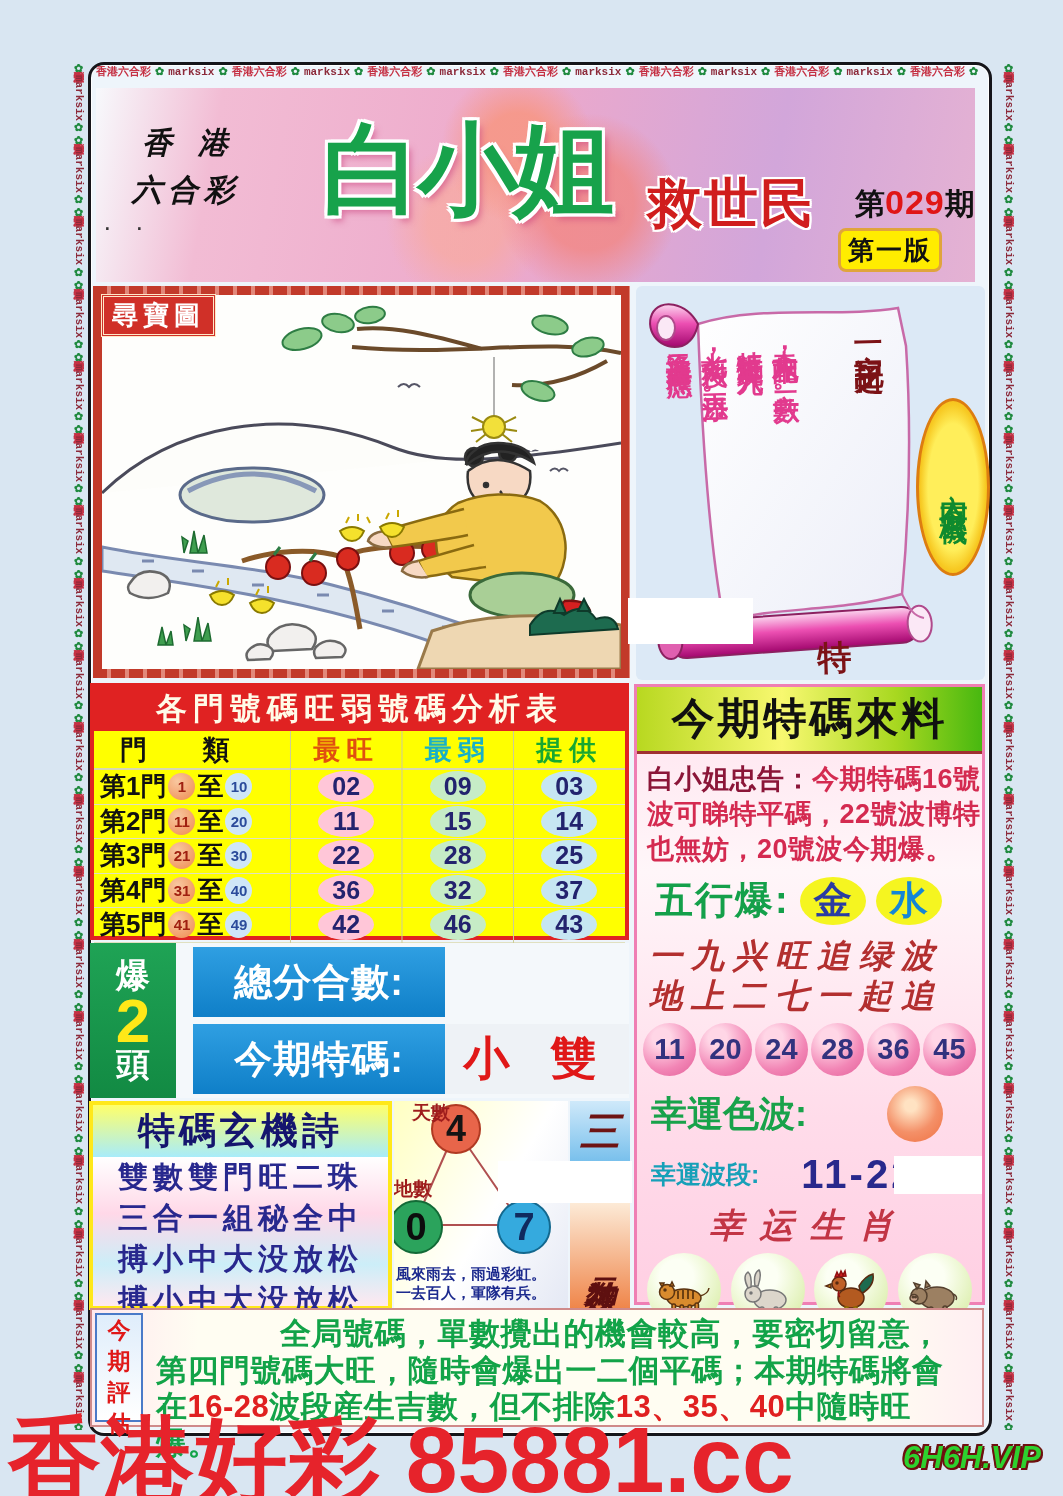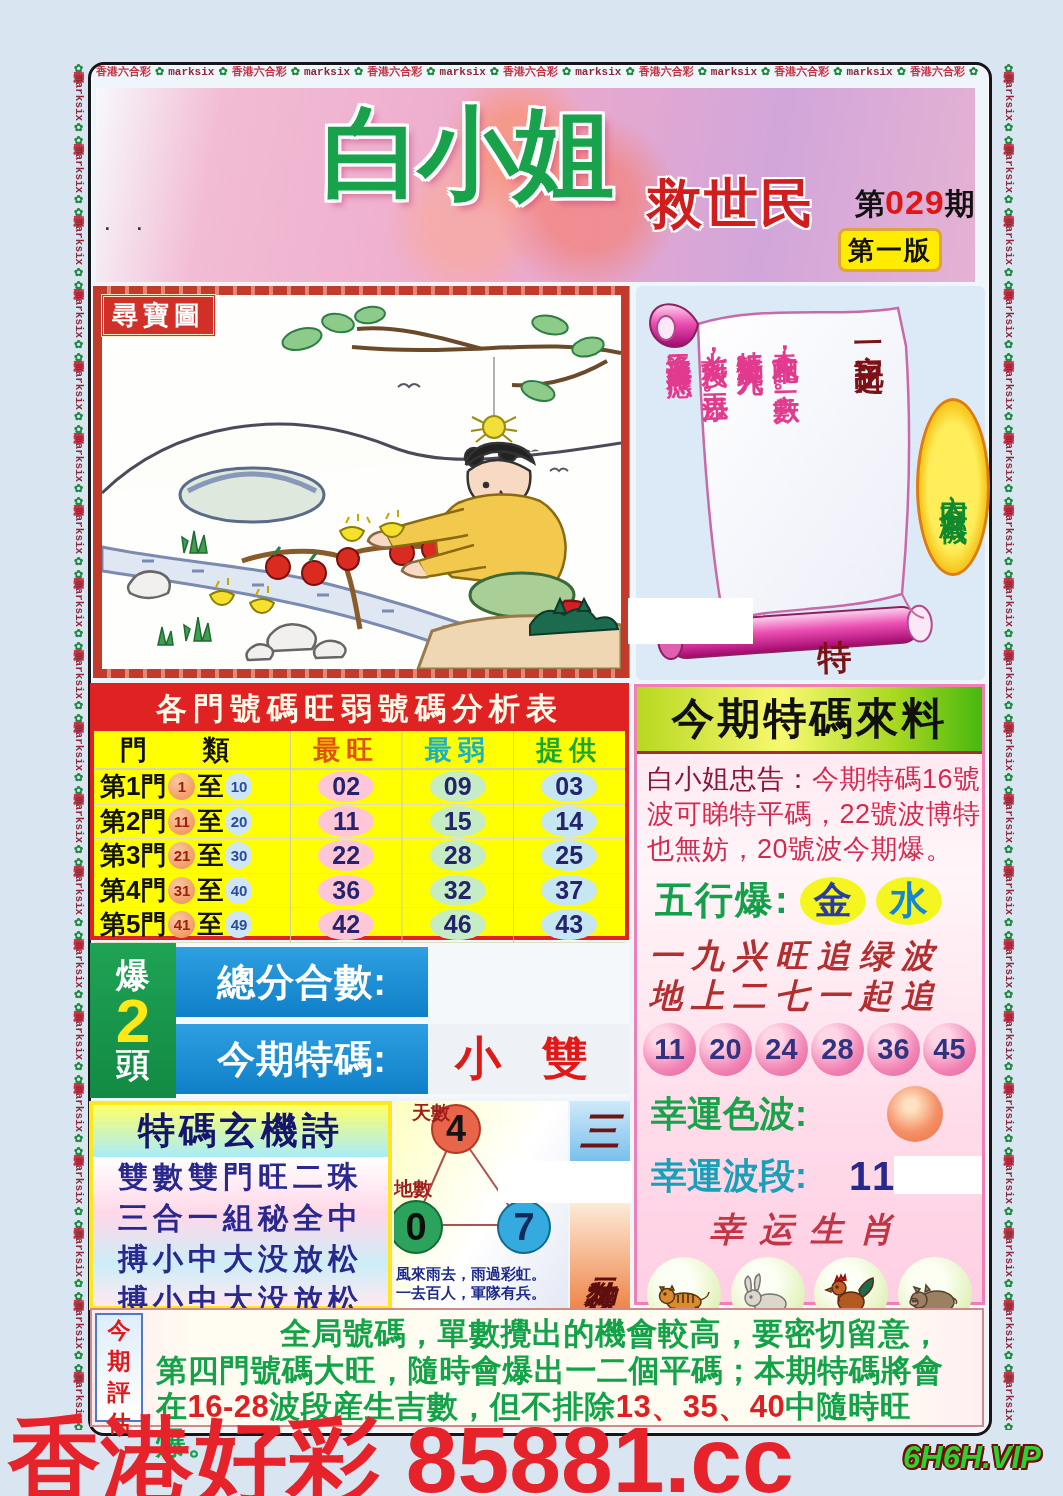--- a/index.html
+++ b/index.html
@@ -64,21 +64,21 @@
   #table-grid{position:absolute;left:0;top:44px;width:100%;height:213px;pointer-events:none;
     background:linear-gradient(90deg,transparent calc(37% - 1px),#cccc99 37%,transparent calc(37% + 1px)),
                linear-gradient(90deg,transparent calc(58% - 1px),#cccc99 58%,transparent calc(58% + 1px)),
                linear-gradient(90deg,transparent calc(79% - 1px),#cccc99 79%,transparent calc(79% + 1px));}
   
   #burst{left:90px;top:943px;width:539px;height:155px;display:flex;background:#fff;}
   #burst-left{width:86px;background:linear-gradient(180deg,#1fa355,#128a43);color:#fff;display:flex;
     flex-direction:column;align-items:center;justify-content:center;font-family:"Liberation Serif",serif;font-weight:900;}
   #burst-left .bc{font-size:34px;line-height:1;}
   #burst-left .b2{color:#ffe818;font-size:62px;line-height:.9;font-family:"Liberation Sans",sans-serif;}
-  #burst-rows{flex:1;display:flex;flex-direction:column;gap:7px;padding:4px 0 4px 0;background:#f4f8fb;}
+  #burst-rows{flex:1;display:flex;flex-direction:column;gap:7px;padding:4px 0 4px 17px;background:#f4f8fb;}
   .b-row{flex:1;display:flex;}
   .b-label{width:252px;background:linear-gradient(180deg,#2f9fe2,#0f7fc8);color:#fff;font-size:38px;
     font-weight:900;display:flex;align-items:center;justify-content:center;letter-spacing:1px;}
   .b-value{flex:1;background:#eef2f6;color:#e01818;font-size:46px;font-weight:900;display:flex;
     align-items:center;justify-content:center;letter-spacing:14px;}
   
   #poem{left:89px;top:1101px;width:303px;height:209px;border:4px solid #ffe81a;box-sizing:border-box;background:#fff;}
   #poem-title{height:52px;background:linear-gradient(180deg,#ffff6a,#a8ecfa);color:#15156e;font-size:37px;
     font-weight:900;display:flex;align-items:center;justify-content:center;letter-spacing:4px;}
   #poem-lines{height:149px;background:linear-gradient(180deg,#ffffff,#ffd8e8 38%,#cceef8 72%,#ffe8f0);
@@ -117,36 +117,36 @@
     background:radial-gradient(ellipse at center,#ffee5a 52%,#f7c922 68%,#ef9014 100%);
     border:3px solid #dd7d10;display:flex;align-items:center;justify-content:center;}
   #badge-text{writing-mode:vertical-rl;color:#0f8a2e;font-size:28px;font-weight:900;letter-spacing:7px;
     font-family:"Liberation Serif",serif;}
   
   #panel{left:634px;top:684px;width:351px;height:621px;box-sizing:border-box;border:3px solid #ef7fb4;
     background:linear-gradient(180deg,#ffe2ee,#fff6f9 30%,#ffdcEA 70%,#ffcfe3);}
   #panel-title{height:64px;background:linear-gradient(90deg,#b8d820,#f8f870 42%,#a8d820 75%,#48b810);
     border-bottom:3px solid #a03030;color:#101010;font-size:43px;font-weight:900;display:flex;
     align-items:center;justify-content:center;letter-spacing:3px;}
-  #advice{padding:8px 1px 0 10px;font-size:27px;font-weight:400;line-height:1.3;letter-spacing:.5px;}
+  #advice{padding:8px 1px 0 10px;font-size:27px;font-weight:700;line-height:1.3;letter-spacing:.5px;}
   #five-row{display:flex;align-items:center;gap:10px;padding:8px 0 0 18px;}
   #five-label{color:#14a04a;font-size:38px;font-weight:900;letter-spacing:2px;}
   .elem{display:inline-flex;width:66px;height:48px;border-radius:50%;background:#f5f520;
     align-items:center;justify-content:center;font-size:38px;font-weight:900;}
   #brush{padding:10px 0 0 12px;color:#b32f2f;font-family:"DejaVu Serif",serif;font-style:italic;
     font-weight:900;font-size:33px;line-height:1.2;letter-spacing:9px;white-space:nowrap;}
   #balls{display:flex;justify-content:center;gap:3px;padding-top:8px;}
   .ball{width:53px;height:53px;border-radius:50%;display:flex;align-items:center;justify-content:center;
     background:radial-gradient(circle at 35% 28%,#ffd6e6 18%,#f285b5 62%,#e25f98);
     color:#32327e;font-size:29px;font-weight:900;}
   .lucky-row{display:flex;align-items:center;gap:14px;padding:10px 0 0 14px;}
   #lucky-color-label{color:#18a24a;font-size:36px;font-weight:900;}
   #lucky-ball{width:56px;height:56px;border-radius:50%;margin-left:66px;
     background:radial-gradient(circle at 42% 35%,#ffe2c2 12%,#f49068 55%,#ef7040);}
-  #lucky-range-label{color:#17a0b8;font-size:36px;font-weight:900;}
+  #lucky-range-label{color:#17a0b8;font-size:25px;font-weight:900;}
   #lucky-range{color:#28288c;font-size:40px;font-weight:900;letter-spacing:3px;margin-left:28px;}
   #zodiac-title{padding-top:6px;text-align:center;color:#c23545;font-family:"DejaVu Serif",serif;
     font-style:italic;font-weight:900;font-size:34px;letter-spacing:16px;}
   #animals{display:flex;justify-content:space-evenly;padding-top:4px;}
   .animal{width:74px;height:74px;border-radius:50%;
     background:radial-gradient(circle at 40% 32%,#fcfff4 25%,#dff0b4 75%,#cfe89e);
     display:flex;align-items:center;justify-content:center;}
   
   .patch{background:#ffffff;z-index:4;}
   #wm-main{left:8px;top:1398px;z-index:6;font-size:93px;font-weight:900;color:#e6232b;white-space:nowrap;letter-spacing:0px;}
@@ -159,22 +159,26 @@
 <div id="page">
 
   <div class="abs ticker tick-v" style="left:62px;top:62px;"><span class="tk-l">香港六合彩</span><span class="tk-c">✿</span><span class="tk-b">marksix</span><span class="tk-c">✿</span><span class="tk-l">香港六合彩</span><span class="tk-c">✿</span><span class="tk-b">marksix</span><span class="tk-c">✿</span><span class="tk-l">香港六合彩</span><span class="tk-c">✿</span><span class="tk-b">marksix</span><span class="tk-c">✿</span><span class="tk-l">香港六合彩</span><span class="tk-c">✿</span><span class="tk-b">marksix</span><span class="tk-c">✿</span><span class="tk-l">香港六合彩</span><span class="tk-c">✿</span><span class="tk-b">marksix</span><span class="tk-c">✿</span><span class="tk-l">香港六合彩</span><span class="tk-c">✿</span><span class="tk-b">marksix</span><span class="tk-c">✿</span><span class="tk-l">香港六合彩</span><span class="tk-c">✿</span><span class="tk-b">marksix</span><span class="tk-c">✿</span><span class="tk-l">香港六合彩</span><span class="tk-c">✿</span><span class="tk-b">marksix</span><span class="tk-c">✿</span><span class="tk-l">香港六合彩</span><span class="tk-c">✿</span><span class="tk-b">marksix</span><span class="tk-c">✿</span><span class="tk-l">香港六合彩</span><span class="tk-c">✿</span><span class="tk-b">marksix</span><span class="tk-c">✿</span><span class="tk-l">香港六合彩</span><span class="tk-c">✿</span><span class="tk-b">marksix</span><span class="tk-c">✿</span><span class="tk-l">香港六合彩</span><span class="tk-c">✿</span><span class="tk-b">marksix</span><span class="tk-c">✿</span><span class="tk-l">香港六合彩</span><span class="tk-c">✿</span><span class="tk-b">marksix</span><span class="tk-c">✿</span><span class="tk-l">香港六合彩</span><span class="tk-c">✿</span><span class="tk-b">marksix</span><span class="tk-c">✿</span><span class="tk-l">香港六合彩</span><span class="tk-c">✿</span><span class="tk-b">marksix</span><span class="tk-c">✿</span><span class="tk-l">香港六合彩</span><span class="tk-c">✿</span><span class="tk-b">marksix</span><span class="tk-c">✿</span><span class="tk-l">香港六合彩</span><span class="tk-c">✿</span><span class="tk-b">marksix</span><span class="tk-c">✿</span><span class="tk-l">香港六合彩</span><span class="tk-c">✿</span><span class="tk-b">marksix</span><span class="tk-c">✿</span><span class="tk-l">香港六合彩</span><span class="tk-c">✿</span><span class="tk-b">marksix</span><span class="tk-c">✿</span><span class="tk-l">香港六合彩</span><span class="tk-l">香港六合彩</span><span class="tk-l">香港六合彩</span><span class="tk-l">香港六合彩</span><span class="tk-l">香港六合彩</span><span class="tk-l">香港六合彩</span><span class="tk-l">香港六合彩</span></div>
   <div class="abs ticker tick-v" style="left:992px;top:62px;"><span class="tk-l">香港六合彩</span><span class="tk-c">✿</span><span class="tk-b">marksix</span><span class="tk-c">✿</span><span class="tk-l">香港六合彩</span><span class="tk-c">✿</span><span class="tk-b">marksix</span><span class="tk-c">✿</span><span class="tk-l">香港六合彩</span><span class="tk-c">✿</span><span class="tk-b">marksix</span><span class="tk-c">✿</span><span class="tk-l">香港六合彩</span><span class="tk-c">✿</span><span class="tk-b">marksix</span><span class="tk-c">✿</span><span class="tk-l">香港六合彩</span><span class="tk-c">✿</span><span class="tk-b">marksix</span><span class="tk-c">✿</span><span class="tk-l">香港六合彩</span><span class="tk-c">✿</span><span class="tk-b">marksix</span><span class="tk-c">✿</span><span class="tk-l">香港六合彩</span><span class="tk-c">✿</span><span class="tk-b">marksix</span><span class="tk-c">✿</span><span class="tk-l">香港六合彩</span><span class="tk-c">✿</span><span class="tk-b">marksix</span><span class="tk-c">✿</span><span class="tk-l">香港六合彩</span><span class="tk-c">✿</span><span class="tk-b">marksix</span><span class="tk-c">✿</span><span class="tk-l">香港六合彩</span><span class="tk-c">✿</span><span class="tk-b">marksix</span><span class="tk-c">✿</span><span class="tk-l">香港六合彩</span><span class="tk-c">✿</span><span class="tk-b">marksix</span><span class="tk-c">✿</span><span class="tk-l">香港六合彩</span><span class="tk-c">✿</span><span class="tk-b">marksix</span><span class="tk-c">✿</span><span class="tk-l">香港六合彩</span><span class="tk-c">✿</span><span class="tk-b">marksix</span><span class="tk-c">✿</span><span class="tk-l">香港六合彩</span><span class="tk-c">✿</span><span class="tk-b">marksix</span><span class="tk-c">✿</span><span class="tk-l">香港六合彩</span><span class="tk-c">✿</span><span class="tk-b">marksix</span><span class="tk-c">✿</span><span class="tk-l">香港六合彩</span><span class="tk-c">✿</span><span class="tk-b">marksix</span><span class="tk-c">✿</span><span class="tk-l">香港六合彩</span><span class="tk-c">✿</span><span class="tk-b">marksix</span><span class="tk-c">✿</span><span class="tk-l">香港六合彩</span><span class="tk-c">✿</span><span class="tk-b">marksix</span><span class="tk-c">✿</span><span class="tk-l">香港六合彩</span><span class="tk-c">✿</span><span class="tk-b">marksix</span><span class="tk-c">✿</span><span class="tk-l">香港六合彩</span><span class="tk-l">香港六合彩</span><span class="tk-l">香港六合彩</span><span class="tk-l">香港六合彩</span><span class="tk-l">香港六合彩</span><span class="tk-l">香港六合彩</span><span class="tk-l">香港六合彩</span></div>
 
   <div id="frame" class="abs"></div>
   <div class="abs ticker" style="left:94px;top:66px;width:886px;height:20px;"><span class="tk-l">香港六合彩</span><span class="tk-c">✿</span><span class="tk-b">marksix</span><span class="tk-c">✿</span><span class="tk-l">香港六合彩</span><span class="tk-c">✿</span><span class="tk-b">marksix</span><span class="tk-c">✿</span><span class="tk-l">香港六合彩</span><span class="tk-c">✿</span><span class="tk-b">marksix</span><span class="tk-c">✿</span><span class="tk-l">香港六合彩</span><span class="tk-c">✿</span><span class="tk-b">marksix</span><span class="tk-c">✿</span><span class="tk-l">香港六合彩</span><span class="tk-c">✿</span><span class="tk-b">marksix</span><span class="tk-c">✿</span><span class="tk-l">香港六合彩</span><span class="tk-c">✿</span><span class="tk-b">marksix</span><span class="tk-c">✿</span><span class="tk-l">香港六合彩</span><span class="tk-c">✿</span></div>
   <div class="abs ticker" style="left:94px;top:1406px;width:886px;height:20px;"><span class="tk-l">香港六合彩</span><span class="tk-c">✿</span><span class="tk-b">marksix</span><span class="tk-c">✿</span><span class="tk-l">香港六合彩</span><span class="tk-c">✿</span><span class="tk-b">marksix</span><span class="tk-c">✿</span><span class="tk-l">香港六合彩</span><span class="tk-c">✿</span><span class="tk-b">marksix</span><span class="tk-c">✿</span><span class="tk-l">香港六合彩</span><span class="tk-c">✿</span><span class="tk-b">marksix</span><span class="tk-c">✿</span><span class="tk-l">香港六合彩</span><span class="tk-c">✿</span><span class="tk-b">marksix</span><span class="tk-c">✿</span><span class="tk-l">香港六合彩</span><span class="tk-c">✿</span><span class="tk-b">marksix</span><span class="tk-c">✿</span><span class="tk-l">香港六合彩</span><span class="tk-c">✿</span></div>
 
   <div id="header" class="abs">
+    <div id="hk-vert" class="abs" style="left:36px;top:32px;position:absolute;">
+      <div class="l1">香港</div>
+      <div class="l2">六合彩</div>
+    </div>
     <div class="abs" style="position:absolute;left:7px;top:124px;font-size:26px;color:#333;letter-spacing:8px;">· ·</div>
-    <div class="abs" style="position:absolute;left:226px;top:0;" id="main-title-wrap">
+    <div class="abs" style="position:absolute;left:226px;top:16px;" id="main-title-wrap">
       <span id="main-title" style="position:static;">白小姐</span>
     </div>
     <div class="abs" style="position:absolute;left:552px;top:80px;">
       <span id="sub-title" style="position:static;margin-top:40px;">救世民</span>
     </div>
     <div id="issue" class="abs" style="position:absolute;left:759px;top:95px;">
       <span>第</span><span class="no">029</span><span>期</span>
     </div>
     <div id="edition" class="abs" style="position:absolute;left:742px;top:140px;">第一版</div>
   </div>

